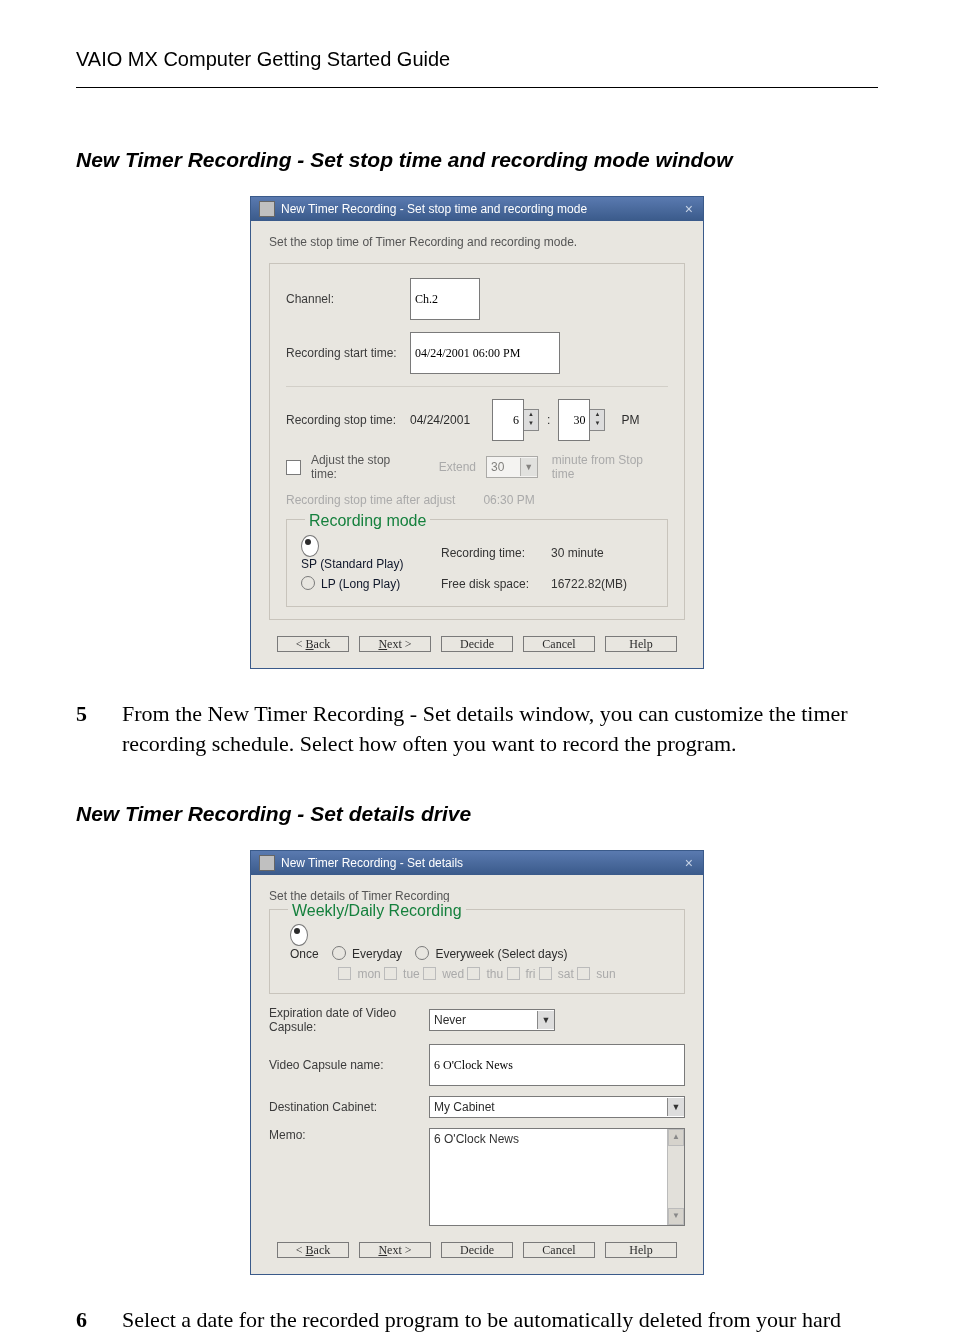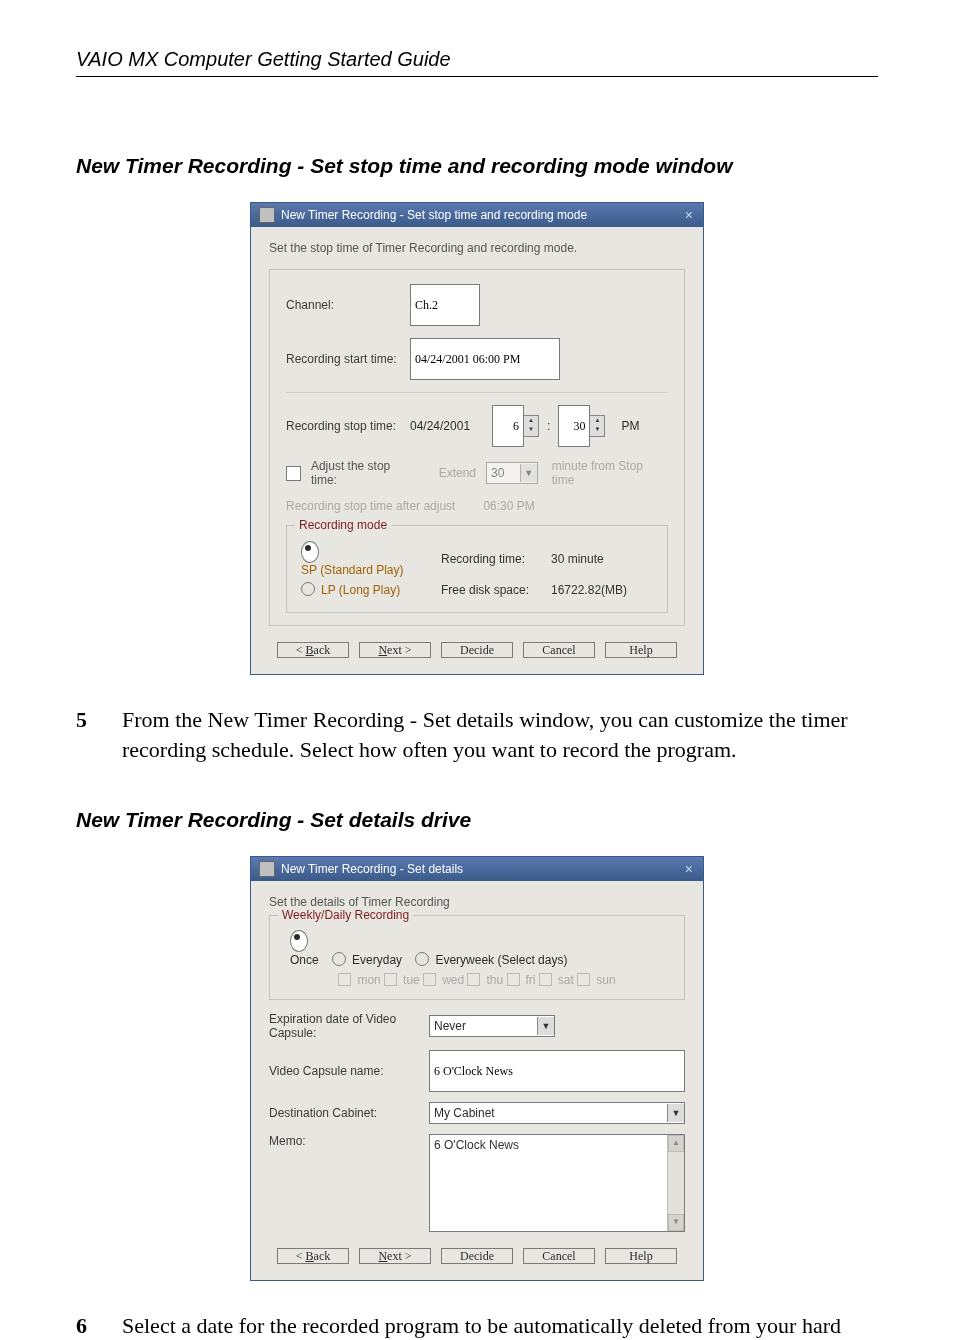--- a/index.html
+++ b/index.html
@@ -1,17 +1,17 @@
 <!DOCTYPE html>
 <html><head>
 <meta charset="utf-8">
 <style>
 body{margin:0;background:#fff;font-family:"Times New Roman",serif;color:#000;width:954px}
 .page{padding:48px 76px 40px 76px}
-.guide-title{font-family:Arial,sans-serif;font-style:italic;font-size:20px;color:#000;border-bottom:1.5px solid #000;padding-bottom:5px;margin-bottom:77px}
+.guide-title{font-family:Arial,sans-serif;font-size:20px;color:#000;border-bottom:1.5px solid #000;padding-bottom:16px;margin-bottom:60px}
 .section-title{font-family:Arial,sans-serif;font-style:italic;font-weight:bold;font-size:21px;margin:0 0 24px 0}
 .dialog{width:452px;margin:0 auto 30px auto;border:1px solid #3a5a8a;background:#e8e6e0;font-family:Tahoma,Arial,sans-serif;font-size:12px;color:#2c2c2c}
 .dlg-title{background:linear-gradient(#5a7ab0,#3a5a8a);color:#fff;font-size:12px;padding:4px 8px;display:flex;align-items:center;justify-content:space-between;font-family:Tahoma,sans-serif}
 .dlg-title-left{display:flex;align-items:center;gap:6px}
 .dlg-icon{width:14px;height:14px;background:#c0c0c0;border:1px solid #666}
 .dlg-x{font-family:Arial;font-size:14px;color:#c8d4e6;cursor:pointer;padding:0 2px}
 .dlg-body{padding:14px 18px 16px 18px}
 .intro{color:#555;margin-bottom:14px}
 .fs{border:1px solid #c8c4bc;padding:14px 16px 12px 16px;margin-bottom:10px}
 .row{display:flex;align-items:center;margin-bottom:12px;gap:4px}
@@ -20,23 +20,23 @@
 .w60{width:60px}
 .w160{width:140px}
 .spin{display:inline-flex;align-items:center}
 .spin .up-dn{width:14px;height:20px;border:1px solid #888;border-left:none;background:#ddd;display:flex;flex-direction:column;font-size:6px;line-height:9px;text-align:center;color:#333}
 .hr{height:1px;background:#d2cfc8;margin:8px 0 12px 0}
 .dim{color:#aaa}
 .chk{width:13px;height:13px;background:#fff;border:1px solid #7a7a7a;display:inline-block;margin-right:6px;vertical-align:-2px}
 .radio{width:12px;height:12px;border-radius:50%;border:1px solid #7a7a7a;display:inline-block;margin-right:6px;vertical-align:-2px;position:relative}
 .radio.sel::after{content:"";position:absolute;width:6px;height:6px;background:#2b2b2b;border-radius:50%;left:3px;top:3px}
 .grp{border:1px solid #c8c4bc;padding:10px 14px 10px 14px;margin-top:4px;position:relative}
-.grp-lbl{position:absolute;top:-8px;left:8px;background:#e8e6e0;padding:0 4px;font-size:12px;color:#7f1d1d}
+.grp-lbl{position:absolute;top:-8px;left:18px;background:#e8e6e0;padding:0 4px;font-size:16px;color:#15803d}
 .grp-row{display:flex;align-items:center;margin:5px 0}
-.grp-row .opt{width:140px;color:#a16207}
+.grp-row .opt{width:140px;color:#0f172a}
 .grp-row .k{width:110px;color:#333}
 .grp-row .v{color:#333}
 .btn-row{display:flex;gap:10px;justify-content:center;margin-top:16px}
 .btn{min-width:72px;height:16px;border:1px solid #7a7a7a;background:#e8e6e0;font-family:Tahoma;font-size:12px;color:#2c2c2c;cursor:pointer;padding:0 0}
 .btn u{text-decoration:underline}
 .body-text{font-size:22px;line-height:1.35;margin:6px 0 44px 0;display:flex;gap:28px}
 .body-text .num{font-weight:bold;min-width:18px}
 .sel{background:#fff;border:1px solid #7a7a7a;height:20px;display:flex;align-items:center;justify-content:space-between;padding:0 0 0 4px;font-size:12px}
 .sel .arrow{width:16px;height:18px;border-left:1px solid #888;background:#ddd;text-align:center;font-size:9px;line-height:18px;color:#333}
 .ta{background:#fff;border:1px solid #7a7a7a;height:90px;padding:3px 4px;font-size:12px;color:#333;position:relative}

